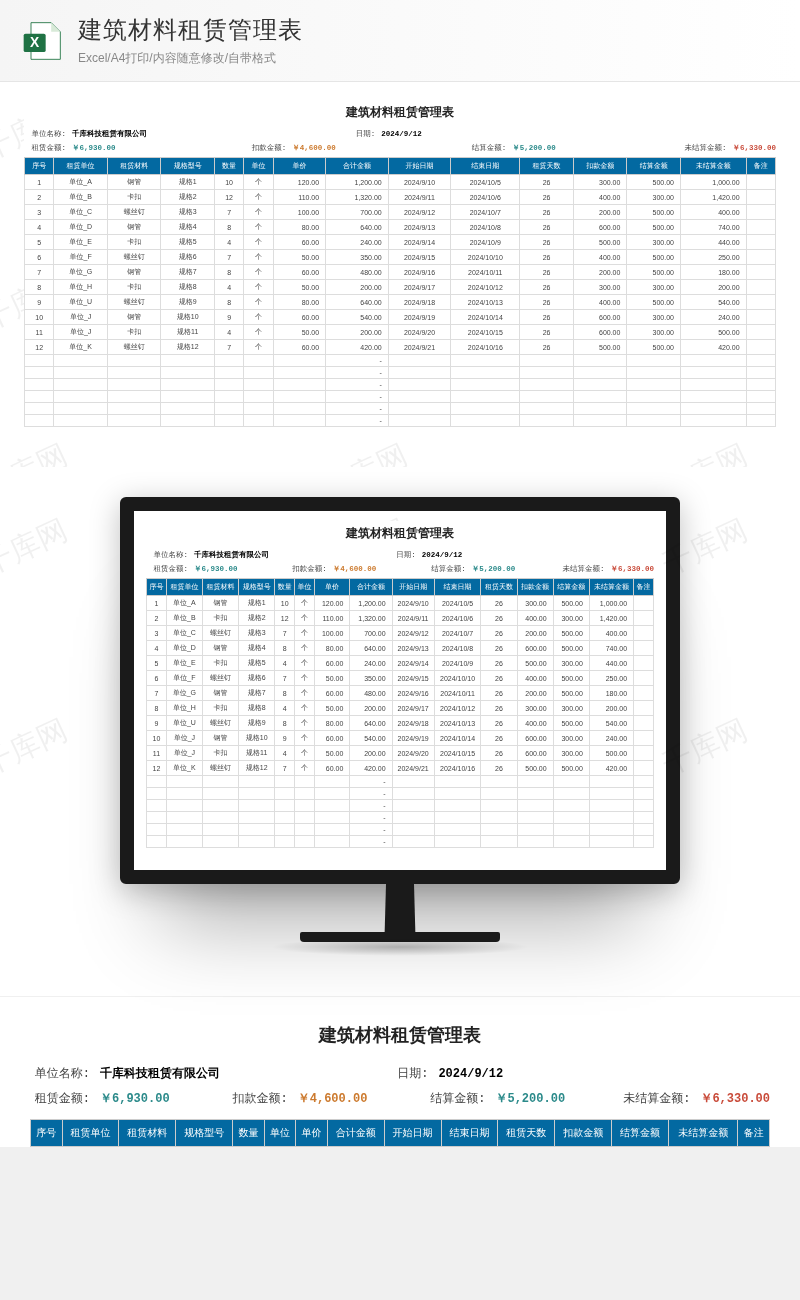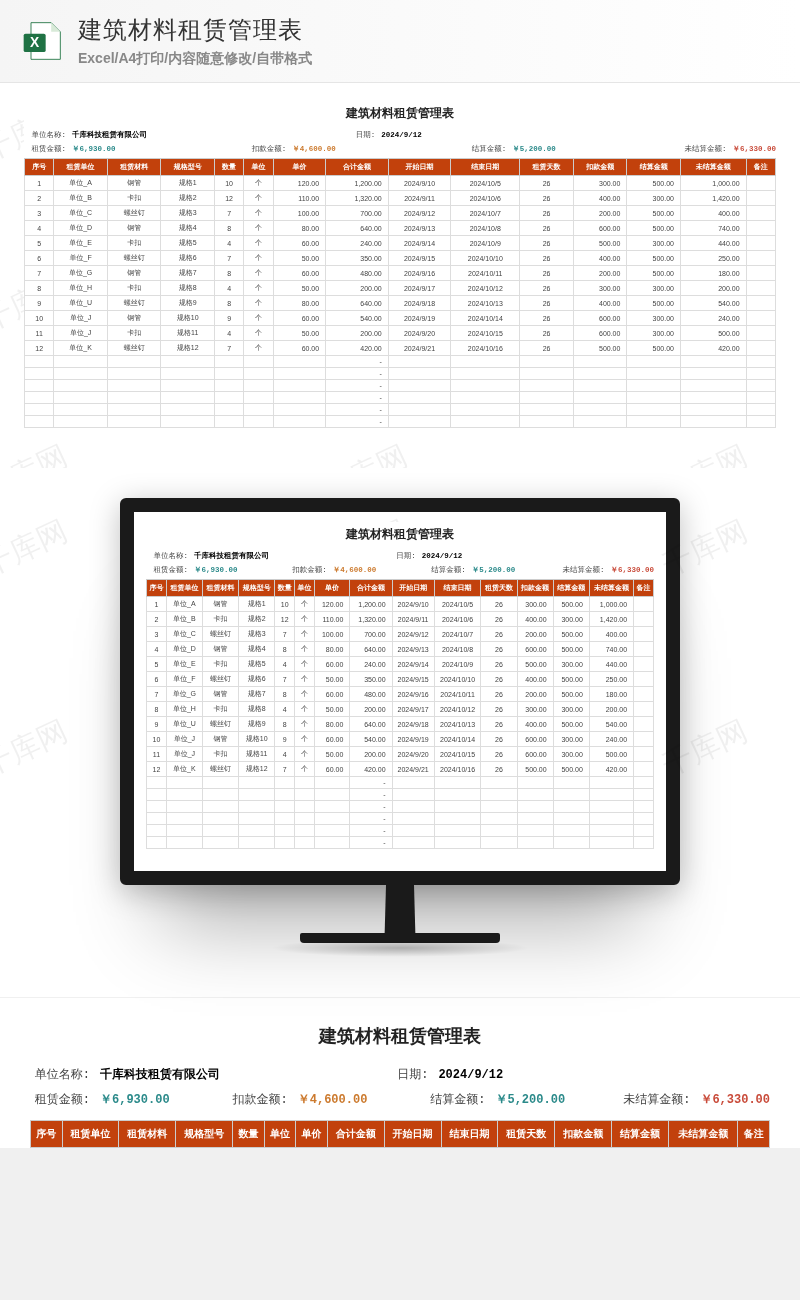--- a/index.html
+++ b/index.html
@@ -13,21 +13,21 @@
     background: linear-gradient(to right, #f5f5f5, #ffffff);
     border-bottom: 1px solid #e5e5e5;
   }
   .excel-icon {
     width: 44px; height: 44px;
     position: relative;
   }
   .excel-icon svg { width: 100%; height: 100%; }
   .header-titles { display: flex; flex-direction: column; gap: 4px; }
   .header-title { font-size: 24px; font-weight: 500; color: #333; letter-spacing: 1px; }
-  .header-sub { font-size: 14px; color: #888; font-weight: bold; }
+  .header-sub { font-size: 12px; color: #888; }
 
   .canvas {
     background: #fff;
     padding: 18px 24px 40px 24px;
     position: relative;
   }
   .watermark-layer {
     position: absolute; inset: 0;
     pointer-events: none;
     overflow: hidden;
@@ -66,23 +66,23 @@
   .teal { color: #2b8a8a; }
   .red { color: #c94b3a; }
   .orange { color: #cc7a2e; }
   table {
     border-collapse: collapse;
     width: 100%;
     margin-top: 2px;
     font-size: 7px;
   }
   th {
-    background: #c2410c;
+    background: #0369a1;
     color: #fff;
-    font-weight: bold;
+    font-weight: normal;
     padding: 3px 1px;
     border: 1px solid #ccc;
     white-space: nowrap;
   }
   td {
     border: 1px solid #ddd;
     padding: 2px 2px;
     text-align: center;
     color: #444;
     white-space: nowrap;

